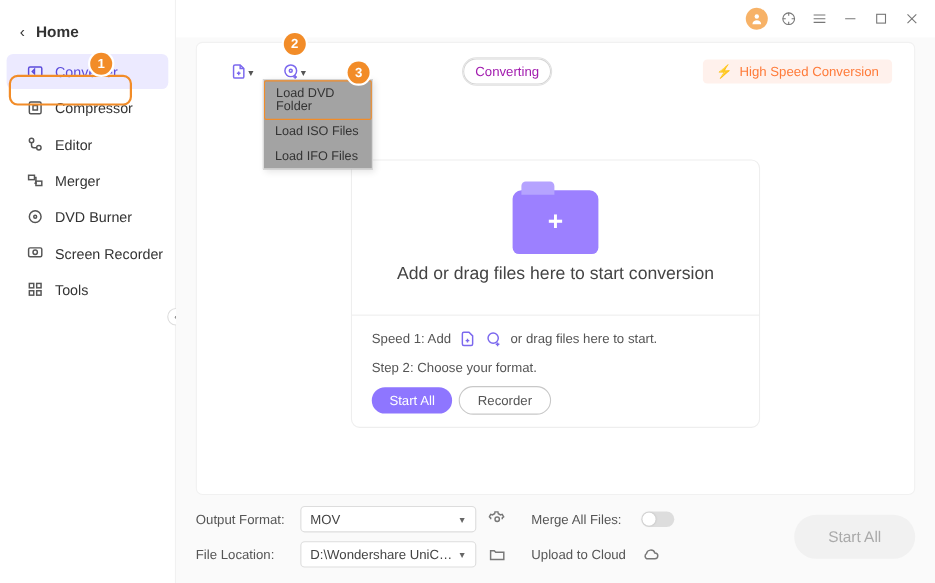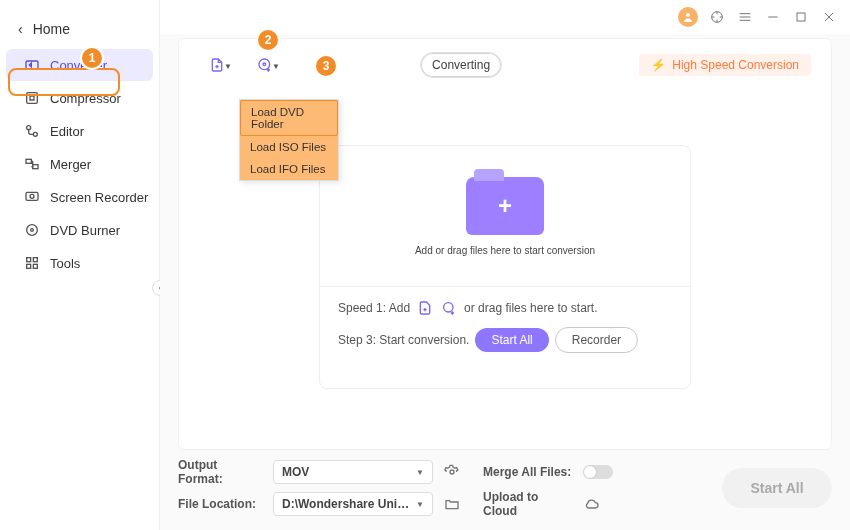--- a/index.html
+++ b/index.html
@@ -8,21 +8,21 @@
 
 .titlebar { position:absolute; top:0; right:0; height:34px; display:flex; align-items:center; gap:10px; padding:0 12px; }
 .titlebar .avatar { width:20px; height:20px; border-radius:50%; background:#f7b267; display:flex; align-items:center; justify-content:center; color:#fff; font-size:10px; }
 .titlebar .win-icon { width:18px; height:18px; display:flex; align-items:center; justify-content:center; color:#555; cursor:pointer; }
 .titlebar svg { stroke:#777; fill:none; stroke-width:1.5; }
 
 
 .sidebar { position:absolute; left:0; top:0; bottom:0; width:160px; background:#fff; border-right:1px solid #f1f1f1; padding-top:10px; }
 .sidebar .home-row { display:flex; align-items:center; height:38px; padding-left:18px; gap:10px; }
 .sidebar .home-row .back { font-size:14px; color:#333; }
-.sidebar .home-row .label { font-size:14px; font-weight:400; }
+.sidebar .home-row .label { font-size:14px; font-weight:700; }
 .sidebar .item { display:flex; align-items:center; height:32px; padding-left:18px; gap:10px; font-size:13px; color:#333; cursor:pointer; border-radius:6px; margin:1px 6px; }
 .sidebar .item.active { background:#eceaff; color:#5b4bdb; }
 .sidebar .item .ic { width:16px; height:16px; display:flex; align-items:center; justify-content:center; color:#555; }
 .sidebar .item.active .ic { color:#5b4bdb; }
 
 .collapse-handle { position:absolute; left:152px; top:280px; width:16px; height:16px; background:#fff; border:1px solid #ddd; border-radius:50%; display:flex; align-items:center; justify-content:center; font-size:9px; color:#666; cursor:pointer; }
 
 
 .main { position:absolute; left:160px; top:34px; right:0; bottom:0; background:#fafafa; }
 .card { position:absolute; left:18px; top:4px; right:18px; bottom:80px; background:#fff; border:1px solid #f1f1f1; border-radius:6px; }
@@ -30,50 +30,50 @@
 
 .toolbar { display:flex; align-items:center; height:52px; padding:0 20px; gap:12px; }
 .toolbar .icon-btn { display:flex; align-items:center; justify-content:center; width:30px; height:28px; cursor:pointer; color:#7b68ee; position:relative; }
 .toolbar .dd-caret { font-size:8px; color:#555; margin-left:-8px; position:relative; top:1px; }
 .toolbar .dd-wrap { display:flex; align-items:center; border:1px solid transparent; border-radius:4px; padding:1px 2px; }
 .toolbar .dd-wrap.outlined { }
 .toolbar .spacer { flex:1; }
 
 .seg { display:flex; border:1px solid #e1e1e1; border-radius:20px; overflow:hidden; height:26px; }
 .seg .seg-item { width:80px; display:flex; align-items:center; justify-content:center; font-size:12px; color:#666; cursor:pointer; }
-.seg .seg-item.active { background:#fff; color:#404040; box-shadow:0 0 0 1px #d5d5d5 inset; border-radius:20px; }
+.seg .seg-item.active { background:#fff; color:#a21caf; box-shadow:0 0 0 1px #d5d5d5 inset; border-radius:20px; }
 .seg { background:#f0f0f0; }
 
 .hsbadge { margin-left:auto; background:#fff1ec; color:#ff7b3a; font-size:12px; padding:4px 12px; border-radius:4px; display:flex; align-items:center; gap:6px; }
 .hsbadge .bolt { color:#ff7b3a; }
 
 
-.dropdown { position:absolute; left:60px; top:60px; width:100px; background:#fdba74; border:1px solid #ddd; box-shadow:2px 2px 6px rgba(0,0,0,.1); z-index:10; }
+.dropdown { position:absolute; left:60px; top:33px; width:100px; background:#a3a3a3; border:1px solid #ddd; box-shadow:2px 2px 6px rgba(0,0,0,.1); z-index:10; }
 .dropdown .ditem { padding:5px 10px; font-size:11.5px; color:#333; cursor:pointer; }
 .dropdown .ditem.hl { border:1px solid #f28c28; border-radius:2px; }
 
 
 .dropzone { position:absolute; left:140px; right:140px; top:106px; bottom:60px; border:1px solid #eee; border-radius:8px; }
 .dropzone .hero { height:140px; display:flex; flex-direction:column; align-items:center; justify-content:center; gap:10px; }
 .folder-ic { width:78px; height:58px; background:#9c80ff; border-radius:8px 8px 6px 6px; position:relative; }
 .folder-ic::before { content:""; position:absolute; top:-8px; left:8px; width:30px; height:12px; background:#b5a3ff; border-radius:4px 4px 0 0; }
 .folder-ic::after { content:"+"; position:absolute; inset:0; display:flex; align-items:center; justify-content:center; color:#fff; font-size:24px; font-weight:600; }
 .folder-shadow { position:absolute; left:50%; transform:translateX(-50%); top:14px; width:110px; height:72px; background:#eee; border-radius:6px; z-index:-1; }
 .hero-wrap { position:relative; }
-.hero-text { font-size:10px; color:#444; }
+.hero-text { font-size:16px; color:#444; }
 
 .steps { border-top:1px solid #eee; padding:12px 18px; font-size:12px; color:#555; display:flex; flex-direction:column; gap:10px; }
 .steps .row { display:flex; align-items:center; gap:6px; }
 .mini-ic { width:18px; height:18px; display:inline-flex; align-items:center; justify-content:center; color:#7b68ee; }
 .pill { border-radius:18px; padding:5px 16px; font-size:12px; cursor:pointer; }
 .pill.primary { background:#8e76ff; color:#fff; border:none; }
 .pill.secondary { background:#fff; color:#555; border:1px solid #c8c8c8; }
 
 
-.bottombar { position:absolute; left:18px; right:18px; bottom:10px; height:64px; display:grid; grid-template-columns:85px 160px 30px 90px 80px 1fr 110px; grid-template-rows:1fr 1fr; align-items:center; column-gap:10px; font-size:12px; color:#444;font-weight:bold; }
+.bottombar { position:absolute; left:18px; right:18px; bottom:10px; height:64px; display:grid; grid-template-columns:85px 160px 30px 90px 80px 1fr 110px; grid-template-rows:1fr 1fr; align-items:center; column-gap:10px; font-size:12px; color:#444; }
 .bb-label { color:#555; }
 .bb-select { border:1px solid #ddd; border-radius:4px; height:24px; display:flex; align-items:center; justify-content:space-between; padding:0 8px; background:#fff; cursor:pointer; }
 .bb-select .caret { font-size:8px; color:#666; }
 .bb-icon { width:18px; height:18px; display:flex; align-items:center; justify-content:center; color:#777; }
 .toggle { width:30px; height:14px; background:#ddd; border-radius:8px; position:relative; }
 .toggle::after { content:""; position:absolute; width:12px; height:12px; background:#fff; border-radius:50%; top:1px; left:1px; box-shadow:0 0 2px rgba(0,0,0,.2); }
 .startall { grid-row:1 / span 2; grid-column:7; height:40px; border-radius:22px; background:#f1f1f1; color:#aaa; display:flex; align-items:center; justify-content:center; font-size:14px; cursor:default; }
 
 
 .ann { position:absolute; width:20px; height:20px; border-radius:50%; background:#f28c28; color:#fff; font-size:12px; font-weight:600; display:flex; align-items:center; justify-content:center; z-index:20; box-shadow:0 0 0 2px #fff; }
@@ -159,34 +159,34 @@
           <rect x="3" y="5" width="8" height="6"></rect>
           <rect x="13" y="13" width="8" height="6"></rect>
           <path d="M11 8h2v8h-2"></path>
         </svg>
       </span>
     <span>Merger</span>
   </div>
   <div class="item">
     <span class="ic">
         <svg viewBox="0 0 24 24" fill="none" stroke="currentColor" stroke-width="2">
+          <circle cx="12" cy="12" r="8"></circle>
+          <circle cx="12" cy="12" r="2"></circle>
+        </svg>
+      </span>
+    <span>DVD Burner</span>
+  </div>
+  <div class="item">
+    <span class="ic">
+        <svg viewBox="0 0 24 24" fill="none" stroke="currentColor" stroke-width="2">
           <rect x="3" y="5" width="18" height="12" rx="2"></rect>
           <circle cx="12" cy="11" r="3"></circle>
         </svg>
       </span>
     <span>Screen Recorder</span>
-  </div>
-  <div class="item">
-    <span class="ic">
-        <svg viewBox="0 0 24 24" fill="none" stroke="currentColor" stroke-width="2">
-          <circle cx="12" cy="12" r="8"></circle>
-          <circle cx="12" cy="12" r="2"></circle>
-        </svg>
-      </span>
-    <span>DVD Burner</span>
   </div>
   <div class="item">
     <span class="ic">
         <svg viewBox="0 0 24 24" fill="none" stroke="currentColor" stroke-width="2">
           <rect x="4" y="4" width="6" height="6"></rect>
           <rect x="14" y="4" width="6" height="6"></rect>
           <rect x="4" y="14" width="6" height="6"></rect>
           <rect x="14" y="14" width="6" height="6"></rect>
         </svg>
       </span>
@@ -260,21 +260,23 @@
             </span>
           <span class="mini-ic">
               <svg viewBox="0 0 24 24" fill="none" stroke="currentColor" stroke-width="2">
                 <circle cx="11" cy="11" r="7"></circle>
                 <path d="M17 17v5M14.5 19.5h5"></path>
               </svg>
             </span>
           <span>or drag files here to start.</span>
         </div>
         <div class="row">
-          <span>Step 3: Start conversion.</span>
+            <span>Step 2: Choose your format.</span>
+          </div>
+        <div class="row">
           <button class="pill primary">Start All</button>
           <button class="pill secondary">Recorder</button>
         </div>
       </div>
     </div>
   </div>
 
   <div class="bottombar">
     <span class="bb-label" style="grid-row:1;grid-column:1">Output Format:</span>
     <div class="bb-select" style="grid-row:1;grid-column:2">

